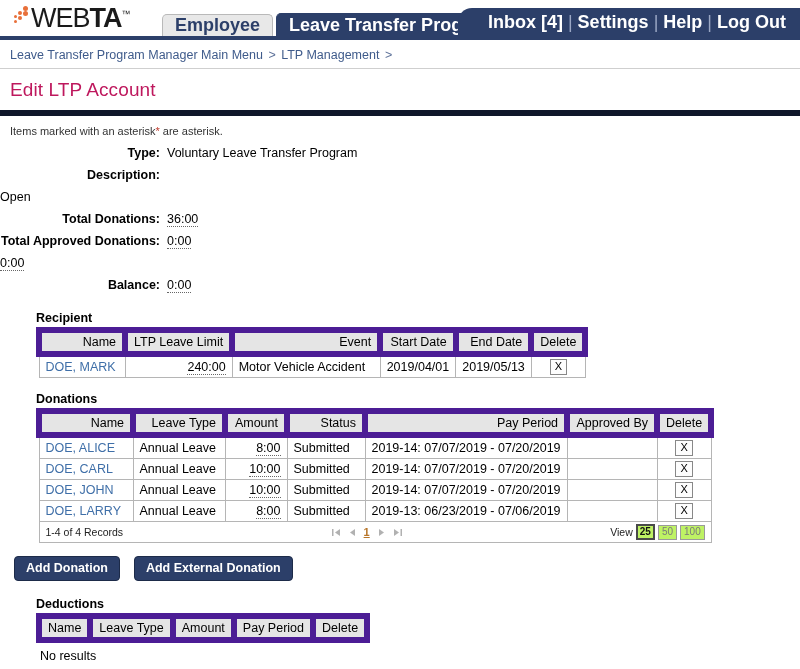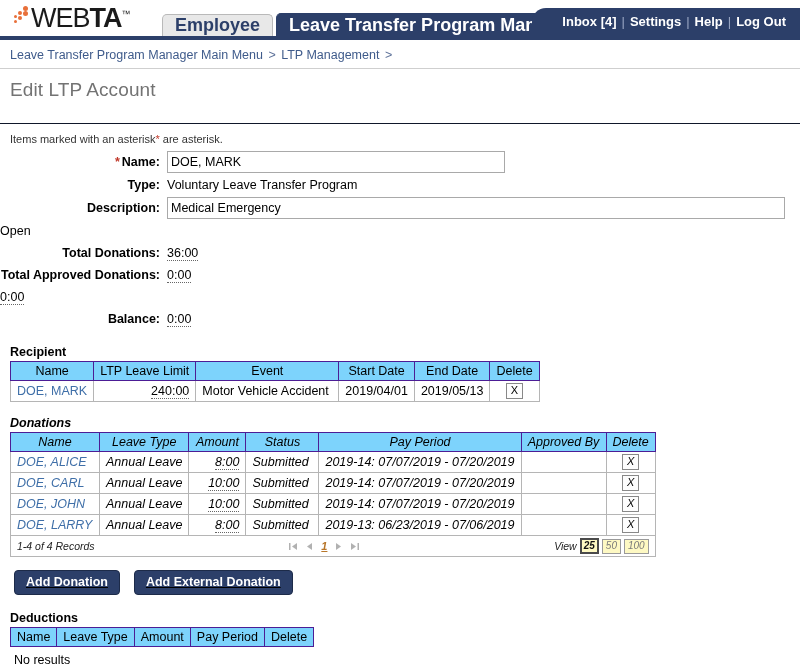--- a/index.html
+++ b/index.html
@@ -96,21 +96,21 @@
     border-bottom: none;
   }
 
   .utilnav {
     position: absolute;
     right: 0;
     top: 8px;
     height: 28px;
     background: #2c3f69;
     color: #ffffff;
-    font-size: 13px;
+    font-size: 18px;
     font-weight: bold;
     display: flex;
     align-items: center;
     padding: 0 10px 0 26px;
     border-radius: 14px 0 0 0;
     line-height: 28px;
   }
   .utilnav a {
     color: #ffffff;
     text-decoration: none;
@@ -134,23 +134,23 @@
     color: #3f5b8b;
     text-decoration: none;
     cursor: pointer;
   }
   .breadcrumb .crumbsep { color: #5d7199; padding: 0 2px; }
 
   
   .page-title {
     font-size: 19px;
     font-weight: normal;
-    color: #737373;
-    padding: 10px 0 22px 10px;
-    border-bottom: 1px solid #0f172a;
+    color: #be185d;
+    padding: 10px 0 9px 10px;
+    border-bottom: 6px solid #0f172a;
     letter-spacing: 0.1px;
   }
 
   .required-note {
     padding: 9px 0 0 10px;
     font-size: 11px;
     color: #333333;
   }
   .required-note .ast { color: #c0392b; }
 
@@ -196,38 +196,38 @@
   input.desc-input { width: 610px; }
 
   .dotted {
     border-bottom: 1px dotted #666;
     cursor: help;
     text-align: center;
   }
 
   
   .section {
-    margin-left: 10px;
+    padding-left: 36px;
   }
   .section-title {
     font-weight: bold;
     font-size: 12.5px;
     margin-bottom: 2px;
     color: #000;
   }
   table.grid {
     border-collapse: collapse;
     font-size: 12.5px;
     background: #ffffff;
   }
   table.grid th {
-    background: #7dd3fc;
-    border: 1px solid #4c1d95;
+    background: #e5e5e5;
+    border: 6px solid #4c1d95;
     font-weight: normal;
-    text-align: center;
+    text-align: right;
     padding: 2px 6px;
     color: #000;
     white-space: nowrap;
   }
   table.grid td {
     border: 1px solid #b5b5b5;
     padding: 2px 6px;
     color: #000;
     white-space: nowrap;
     background: #ffffff;
@@ -298,37 +298,36 @@
     font-size: 10.5px;
     color: #222;
     white-space: nowrap;
   }
   .view .vbtn {
     display: inline-block;
     border: 1px solid #9a9a9a;
     padding: 0px 3px 1px 3px;
     font-size: 10px;
     line-height: 12px;
-    background: #fef9c3;
+    background: #bef264;
     color: #7a7a7a;
     cursor: pointer;
   }
   .view .vbtn.sel {
     border: 2px solid #4a4a4a;
     color: #111;
     font-weight: bold;
     padding: 0px 2px 0px 2px;
   }
 
   
   .btnrow {
     margin: 13px 0 0 14px;
     display: flex;
     gap: 14px;
-    text-decoration: underline;
   }
   .btn-primary {
     background: #2c3f69;
     color: #ffffff;
     border: 1px solid #1d2b49;
     border-radius: 4px;
     font-family: "Liberation Sans", sans-serif;
     font-size: 12.5px;
     font-weight: bold;
     padding: 4px 11px 5px 11px;
@@ -386,35 +385,28 @@
 </div>
 
 <div class="page-title">Edit LTP Account</div>
 
 <div class="required-note">
   <span>Items marked with an asterisk</span><span class="ast">*</span><span> are asterisk.</span>
 </div>
 
 <div class="form">
 
-  <div class="form-row">
-    <div class="form-label">
-      <span class="star">*</span><span>Name:</span>
-    </div>
-    <input class="txt name-input" type="text" value="DOE, MARK" style="">
-  </div>
 
   <div class="form-row">
     <div class="form-label">Type:</div>
     <div class="form-value">Voluntary Leave Transfer Program</div>
   </div>
 
   <div class="form-row">
     <div class="form-label">Description:</div>
-    <input class="txt desc-input" type="text" value="Medical Emergency" style="">
   </div>
 
   <div class="form-row">
     <div class="form-value">Open</div>
   </div>
 
   <div class="form-row">
     <div class="form-label">Total Donations:</div>
     <div class="form-value"><span class="dotted">36:00</span></div>
   </div>
@@ -453,21 +445,21 @@
         <td class="num"><span class="dotted">240:00</span></td>
         <td>Motor Vehicle Accident</td>
         <td class="ctr">2019/04/01</td>
         <td class="ctr">2019/05/13</td>
         <td class="ctr"><span class="delbtn">X</span></td>
       </tr>
     </tbody>
   </table>
 </div>
 
-<div class="section" style="margin-top:14px;font-style:italic;">
+<div class="section" style="margin-top:14px;">
   <div class="section-title">Donations</div>
   <table class="grid">
     <thead>
       <tr>
         <th style="width:76px;">Name</th>
         <th style="width:74px;">Leave Type</th>
         <th style="width:44px;">Amount</th>
         <th style="width:60px;">Status</th>
         <th style="width:175px;">Pay Period</th>
         <th style="width:72px;">Approved By</th>

